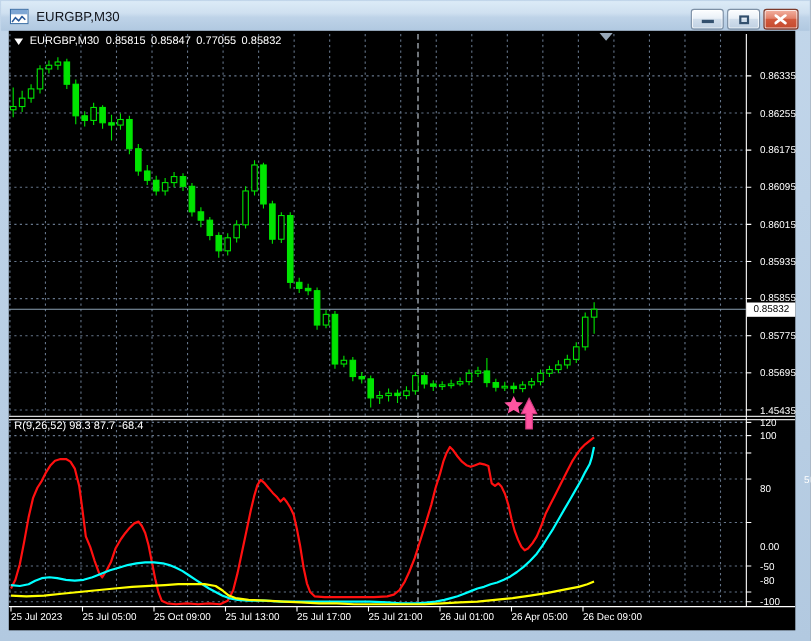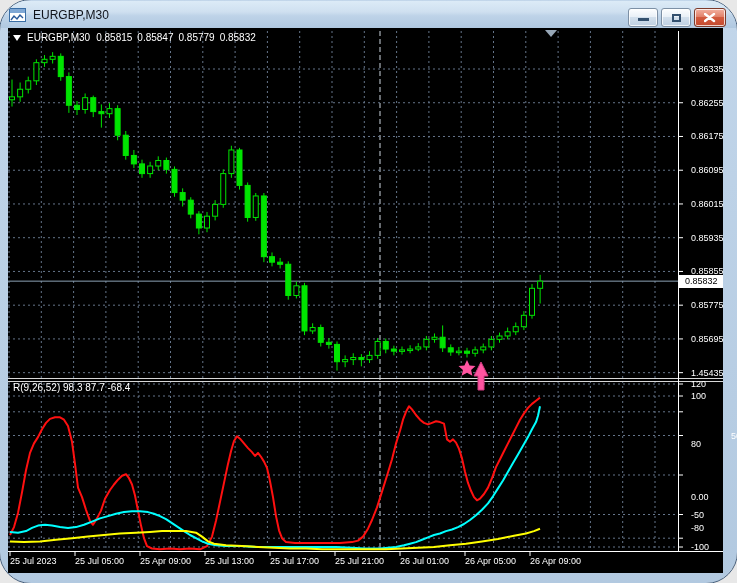--- a/index.html
+++ b/index.html
@@ -1,18 +1,18 @@
 <!DOCTYPE html>
 <html><head>
 <meta charset="utf-8">
 <style>
   html,body{margin:0;padding:0;background:#e8e8e8;}
   *{box-sizing:border-box;}
   .win{position:relative;width:737px;height:583px;background:linear-gradient(#c2d6ea,#b2c9e0);
-       font-family:"Liberation Sans", sans-serif; outline:1px solid #46607e; overflow:hidden;border-radius:31px;}
+       font-family:"Liberation Sans", sans-serif; outline:1px solid #46607e; overflow:hidden;}
   .titlebar{position:absolute;left:1px;top:1px;right:1px;height:27px;
        background:linear-gradient(#dcebf7 0%,#cfe0f0 40%,#bed3e8 55%,#b0c8e0 100%);
        display:flex;align-items:center;}
   .title-icon{width:17px;height:14px;margin-left:8px;border:1px solid #3a6ea5;background:#fff;position:relative;}
   .title-icon .bar{position:absolute;left:0;top:0;right:0;height:4px;background:#7fa7d4;}
   .title-text{margin-left:7px;font-size:12px;color:#10131a;}
   .winbtns{position:absolute;right:10px;top:7px;display:flex;gap:3px;}
   .wbtn{width:30px;height:19px;border-radius:3px;border:1px solid #7d90a5;position:relative;
         background:linear-gradient(#fdfeff 0%,#e9f0f7 45%,#d2dfec 50%,#bfd0e2 100%);
         box-shadow:inset 0 0 0 1px rgba(255,255,255,.75);}
@@ -272,21 +272,21 @@
         <path d="M466,348 l7,-14 l7,14 l-4,0 l0,14 l-6,0 l0,-14 z" fill="#FF54A1" stroke="#d13a80" stroke-width="1"></path>
         <path d="M459,332 l2.6,5.4 l5.9,0.6 l-4.4,4 l1.3,5.8 l-5.4,-3 l-5.4,3 l1.3,-5.8 l-4.4,-4 l5.9,-0.6 z" fill="#FF54A1"></path>
       </svg>
 
     <div class="overlay ohlc">
       <span class="tri"></span>
       <span>EURGBP,M30</span>
       <span style="display:flex;gap:5px">
         <span>0.85815</span>
         <span>0.85847</span>
-        <span>0.85779</span>
+        <span>0.77055</span>
         <span>0.85832</span>
       </span>
     </div>
 
     <div class="overlay ind-label">R(9,26,52) 98.3 87.7 -68.4</div>
 
     <div class="axis-col" id="axis-col">
         <div class="plabel" style="top: 36px;">0.86335</div>
         <div class="plabel" style="top: 69.741px;">0.86255</div>
         <div class="plabel" style="top: 103.482px;">0.86175</div>
@@ -303,22 +303,22 @@
         <div class="plabel" style="top: 402.5px; padding-left: 40px;">50</div>
         <div class="plabel" style="top: 464px;">0.00</div>
         <div class="plabel" style="top: 481.5px;">-50</div>
         <div class="plabel" style="top: 495px;">-80</div>
         <div class="plabel" style="top: 514px;">-100</div>
       </div>
     <div class="ptag" id="price-tag" style="top: 247.147px;">0.85832</div>
     <div class="time-row" id="time-row">
         <div class="tlabel" style="left: 2px;">25 Jul 2023</div>
         <div class="tlabel" style="left: 67px;">25 Jul 05:00</div>
-        <div class="tlabel" style="left: 132px;">25 Apr 09:00</div>
+        <div class="tlabel" style="left: 132px;">25 Oct 09:00</div>
         <div class="tlabel" style="left: 197px;">25 Jul 13:00</div>
         <div class="tlabel" style="left: 262px;">25 Jul 17:00</div>
         <div class="tlabel" style="left: 327px;">25 Jul 21:00</div>
         <div class="tlabel" style="left: 392px;">26 Jul 01:00</div>
         <div class="tlabel" style="left: 457px;">26 Apr 05:00</div>
-        <div class="tlabel" style="left: 522px;">26 Apr 09:00</div>
+        <div class="tlabel" style="left: 522px;">26 Dec 09:00</div>
       </div>
   </div>
 </div>
 
 </body></html>

